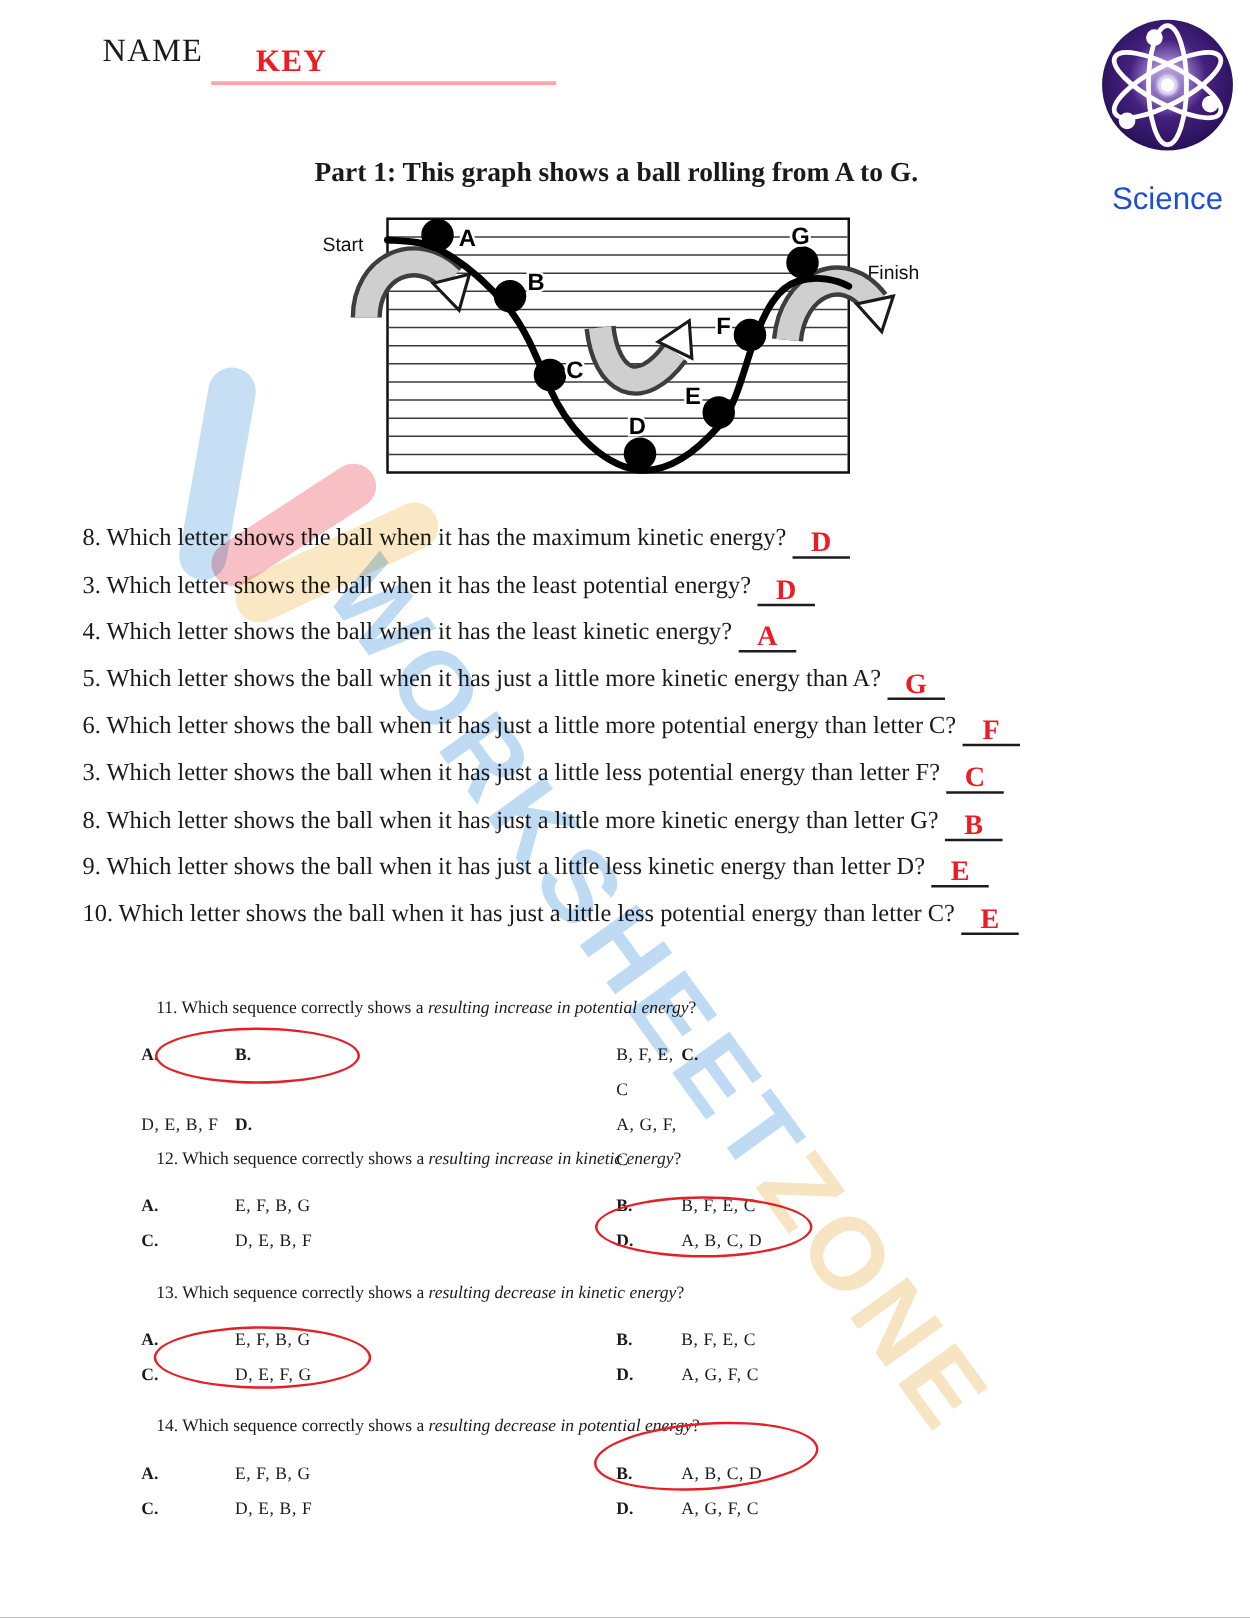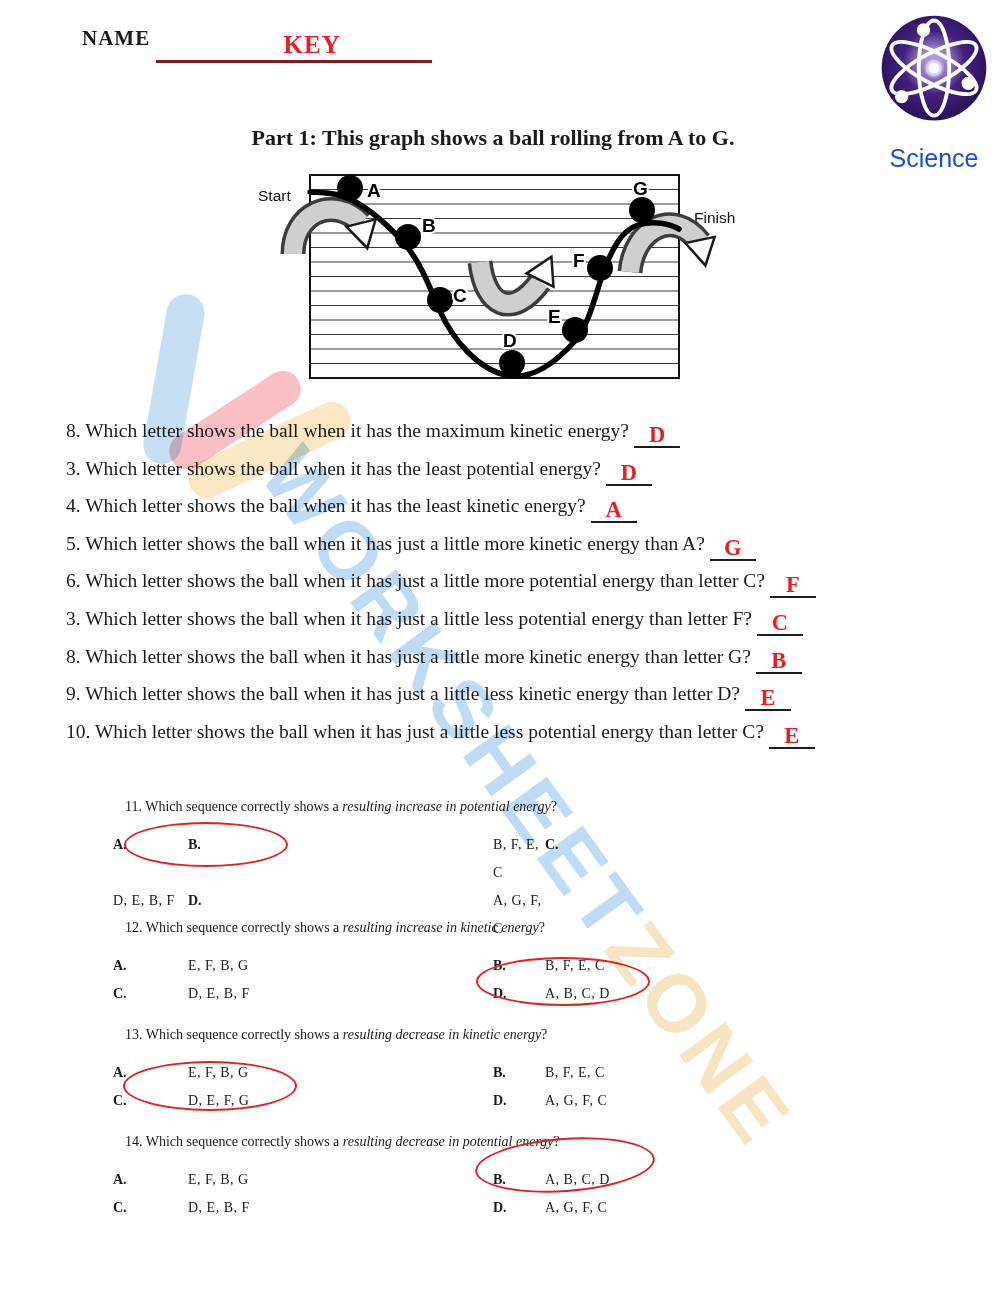--- a/index.html
+++ b/index.html
@@ -3,25 +3,25 @@
 <meta charset="utf-8">
 <style>
   html,body { margin:0; padding:0; background:#888; }
   .page {
     position:relative; width:1000px; height:1294px; margin:0 auto;
     background:#ffffff; overflow:hidden;
     font-family:"Liberation Serif", serif; color:#1a1a1a;
   }
   
   .name-row { position:absolute; left:82px; top:26px; white-space:nowrap; }
-  .name-label { font-weight:bold; font-size:21px; letter-spacing:1px; }
+  .name-label { font-weight:normal; font-size:26px; letter-spacing:1px; }
   .name-line {
     display:inline-block; width:276px; height:32px; margin-left:6px;
-    border-bottom:3px solid #7f1d1d; vertical-align:-8px;
-    text-align:center; padding-left:36px; box-sizing:border-box;
+    border-bottom:3px solid #fca5a5; vertical-align:-8px;
+    text-align:left; padding-left:36px; box-sizing:border-box;
   }
   .key-answer { color:#ed1c24; font-weight:bold; font-size:25px; letter-spacing:1px; }
 
   .logo { position:absolute; left:872px; top:12px; width:124px; text-align:center; }
   .logo-caption { font-family:"Liberation Sans",sans-serif; font-size:25px; color:#1d4ed8; margin-top:12px; }
 
   .title { position:absolute; left:0; top:76px; width:986px; text-align:center;
            font-size:27px; font-weight:bold; margin:0; }
   .subtitle { position:absolute; left:0; top:125px; width:986px; text-align:center;
               font-size:22px; font-weight:bold; margin:0; }

